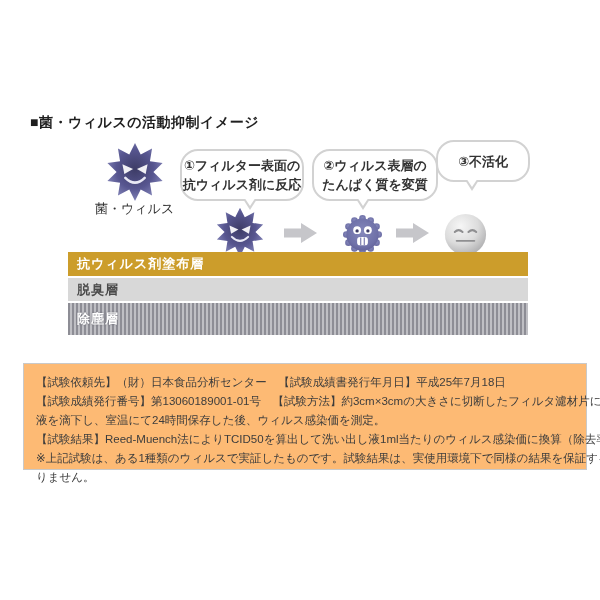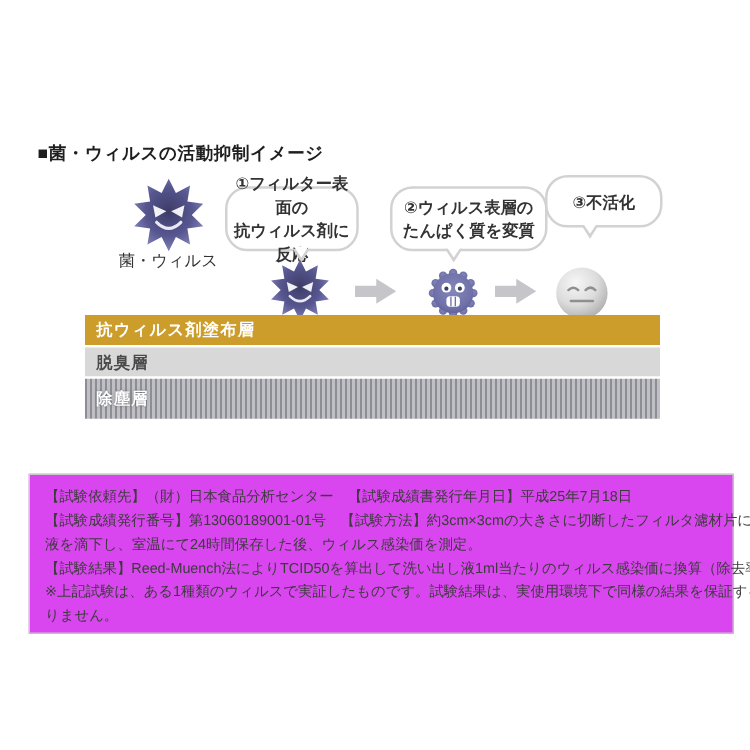--- a/index.html
+++ b/index.html
@@ -9,21 +9,21 @@
   .title{position:absolute;left:30px;top:114px;font-size:14px;font-weight:bold;color:#1f1f1f;letter-spacing:.5px;}
 
   
   .bubble{position:absolute;background:#fff;border:2px solid #d2d2d2;border-radius:18px;
           display:flex;flex-direction:column;justify-content:center;text-align:center;
           font-size:13px;font-weight:bold;color:#333;line-height:19px;box-sizing:border-box;}
   .bubble::before{content:"";position:absolute;bottom:-11px;left:var(--tx);margin-left:-7px;
           border-left:7px solid transparent;border-right:7px solid transparent;border-top:11px solid #d2d2d2;}
   .bubble::after{content:"";position:absolute;bottom:-7px;left:var(--tx);margin-left:-6px;
           border-left:6px solid transparent;border-right:6px solid transparent;border-top:9px solid #fff;}
-  .bubble1{left:180px;top:149px;width:107px;height:52px;--tx:57%;}
+  .bubble1{left:180px;top:149px;width:124px;height:52px;--tx:57%;}
   .bubble2{left:312px;top:149px;width:126px;height:52px;--tx:40%;}
   .bubble3{left:436px;top:140px;width:94px;height:42px;--tx:38%;}
 
   .icon{position:absolute;}
   .virus1{left:104px;top:141px;}
   .virus2{left:214px;top:206px;}
   .virus3{left:339px;top:213px;}
   .sphere{left:442px;top:211px;}
   .arrow1{left:284px;top:223px;}
   .arrow2{left:396px;top:223px;}
@@ -33,22 +33,22 @@
   
   .layer{position:absolute;left:68px;width:460px;box-sizing:border-box;display:flex;align-items:center;
          padding-left:9px;font-size:13px;font-weight:bold;letter-spacing:1px;text-align:right;}
   .layer-coat{top:252px;height:24px;background:#cc9d2b;color:#fff;}
   .layer-deo{top:278px;height:23px;background:#d8d8d8;color:#4a4a4a;}
   .layer-dust{top:303px;height:32px;color:#fff;
        background:repeating-linear-gradient(90deg,#8d8d95 0 2px,#bfbfc4 2px 4px);}
   .layer-dust .lbl{text-shadow:0 0 2px rgba(90,90,100,.8);}
 
   
-  .notes{position:absolute;left:23px;top:363px;width:564px;height:128px;border:1px solid #c9c9c9;
-         box-sizing:border-box;padding:9px 12px;background:#d946ef;margin-top:16px;}
+  .notes{position:absolute;left:23px;top:363px;width:564px;height:107px;border:1px solid #c9c9c9;
+         box-sizing:border-box;padding:9px 12px;background:#fdba74;}
   .notes div{font-size:11.5px;line-height:19px;color:#3c3c3c;white-space:nowrap;}
 </style>
 </head>
 <body>
 
 <div class="stage">
 
   <div class="title">■菌・ウィルスの活動抑制イメージ</div>
 
   <svg class="icon virus1" width="62" height="62" viewBox="0 0 64 64">

